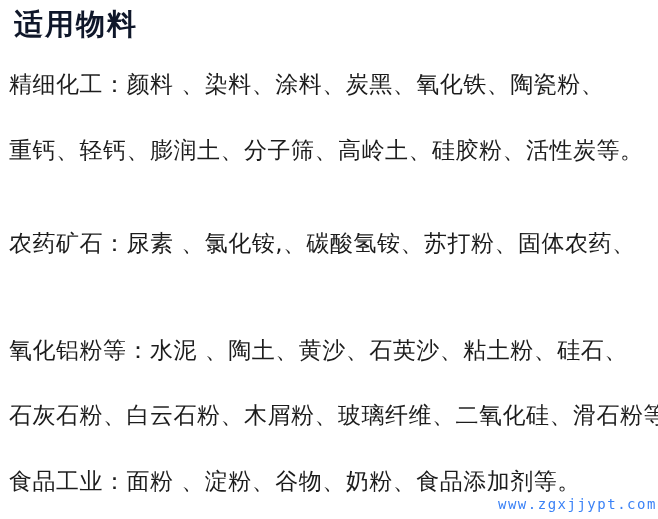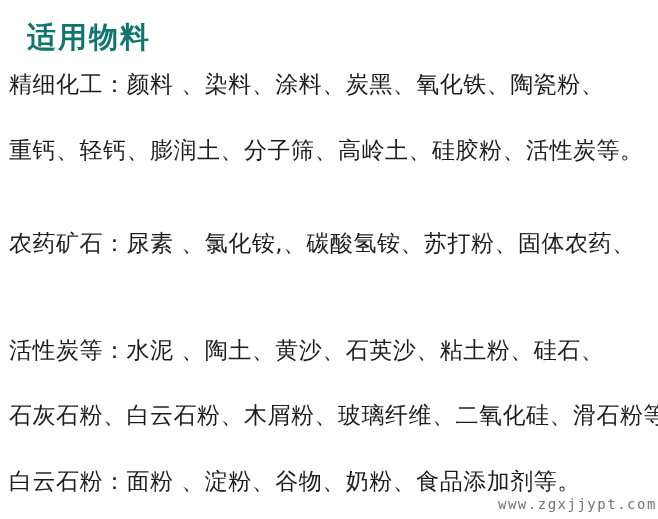--- a/index.html
+++ b/index.html
@@ -15,25 +15,25 @@
     font-family: "DejaVu Sans", sans-serif;
   }
   .doc {
     position: absolute;
     inset: 0;
   }
   .title {
     position: absolute;
     left: 11px;
     top: 5px;
-    margin: 16px;
+    margin: 3px;
     font-size: 29px;
     line-height: 1.15;
     font-weight: 700;
-    color: #0f766e;
+    color: #0f172a;
     letter-spacing: 2px;
     white-space: nowrap;
   }
   .line {
     position: absolute;
     left: 9px;
     margin: 0;
     font-size: 23px;
     line-height: 1.25;
     font-weight: 400;
@@ -49,38 +49,38 @@
   .l5 { top: 401px; }
   .l6 { top: 467px; }
   .watermark {
     position: absolute;
     left: 498px;
     top: 495px;
     margin: 0;
     font-family: "DejaVu Sans Mono", monospace;
     font-size: 14px;
     line-height: 1.3;
-    color: #737373;
+    color: #3b82f6;
     letter-spacing: 1.5px;
     white-space: nowrap;
   }
 </style>
 </head>
 <body>
 
 <div class="doc">
   <h1 class="title">适用物料</h1>
 
   <p class="line l0">精细化工：颜料 、染料、涂料、炭黑、氧化铁、陶瓷粉、</p>
 
   <p class="line l1">重钙、轻钙、膨润土、分子筛、高岭土、硅胶粉、活性炭等。</p>
 
   <p class="line l2">农药矿石：尿素 、氯化铵,、碳酸氢铵、苏打粉、固体农药、</p>
 
 
-  <p class="line l4">活性炭等：水泥 、陶土、黄沙、石英沙、粘土粉、硅石、</p>
+  <p class="line l4">氧化铝粉等：水泥 、陶土、黄沙、石英沙、粘土粉、硅石、</p>
 
   <p class="line l5">石灰石粉、白云石粉、木屑粉、玻璃纤维、二氧化硅、滑石粉等。</p>
 
-  <p class="line l6">白云石粉：面粉 、淀粉、谷物、奶粉、食品添加剂等。</p>
+  <p class="line l6">食品工业：面粉 、淀粉、谷物、奶粉、食品添加剂等。</p>
 
   <p class="watermark">www.zgxjjypt.com</p>
 </div>
 
 </body></html>

